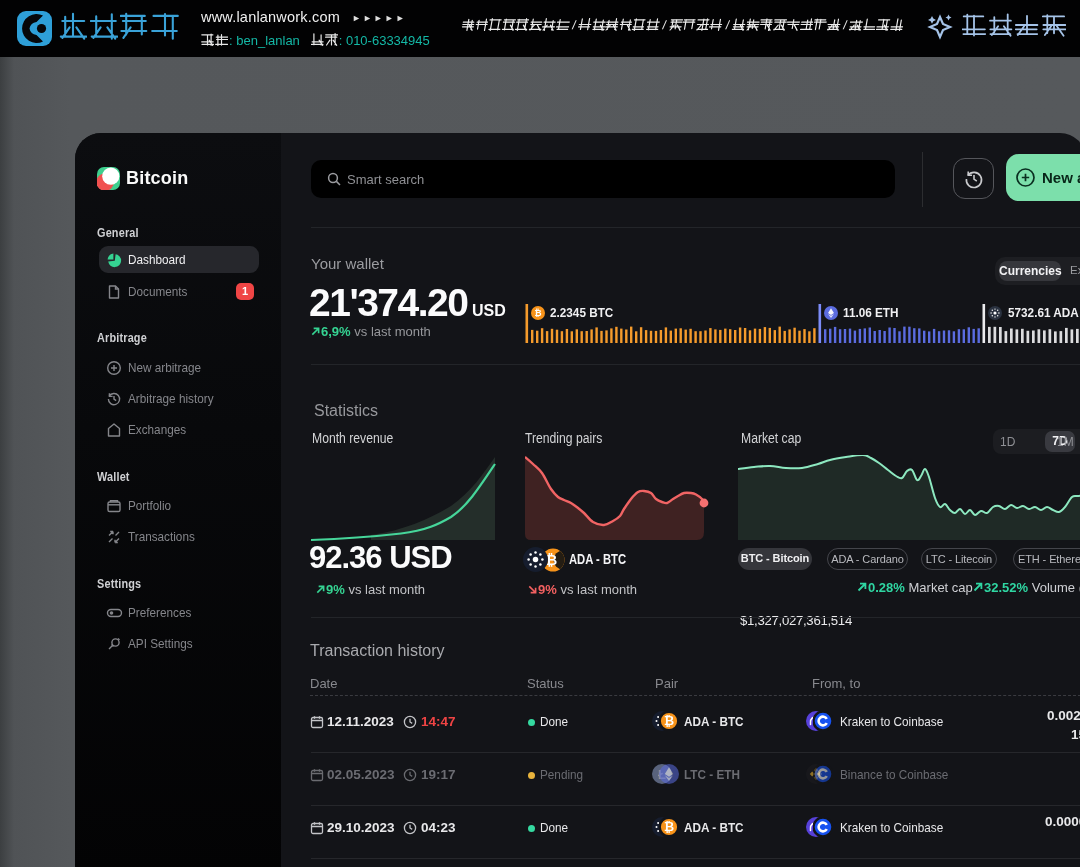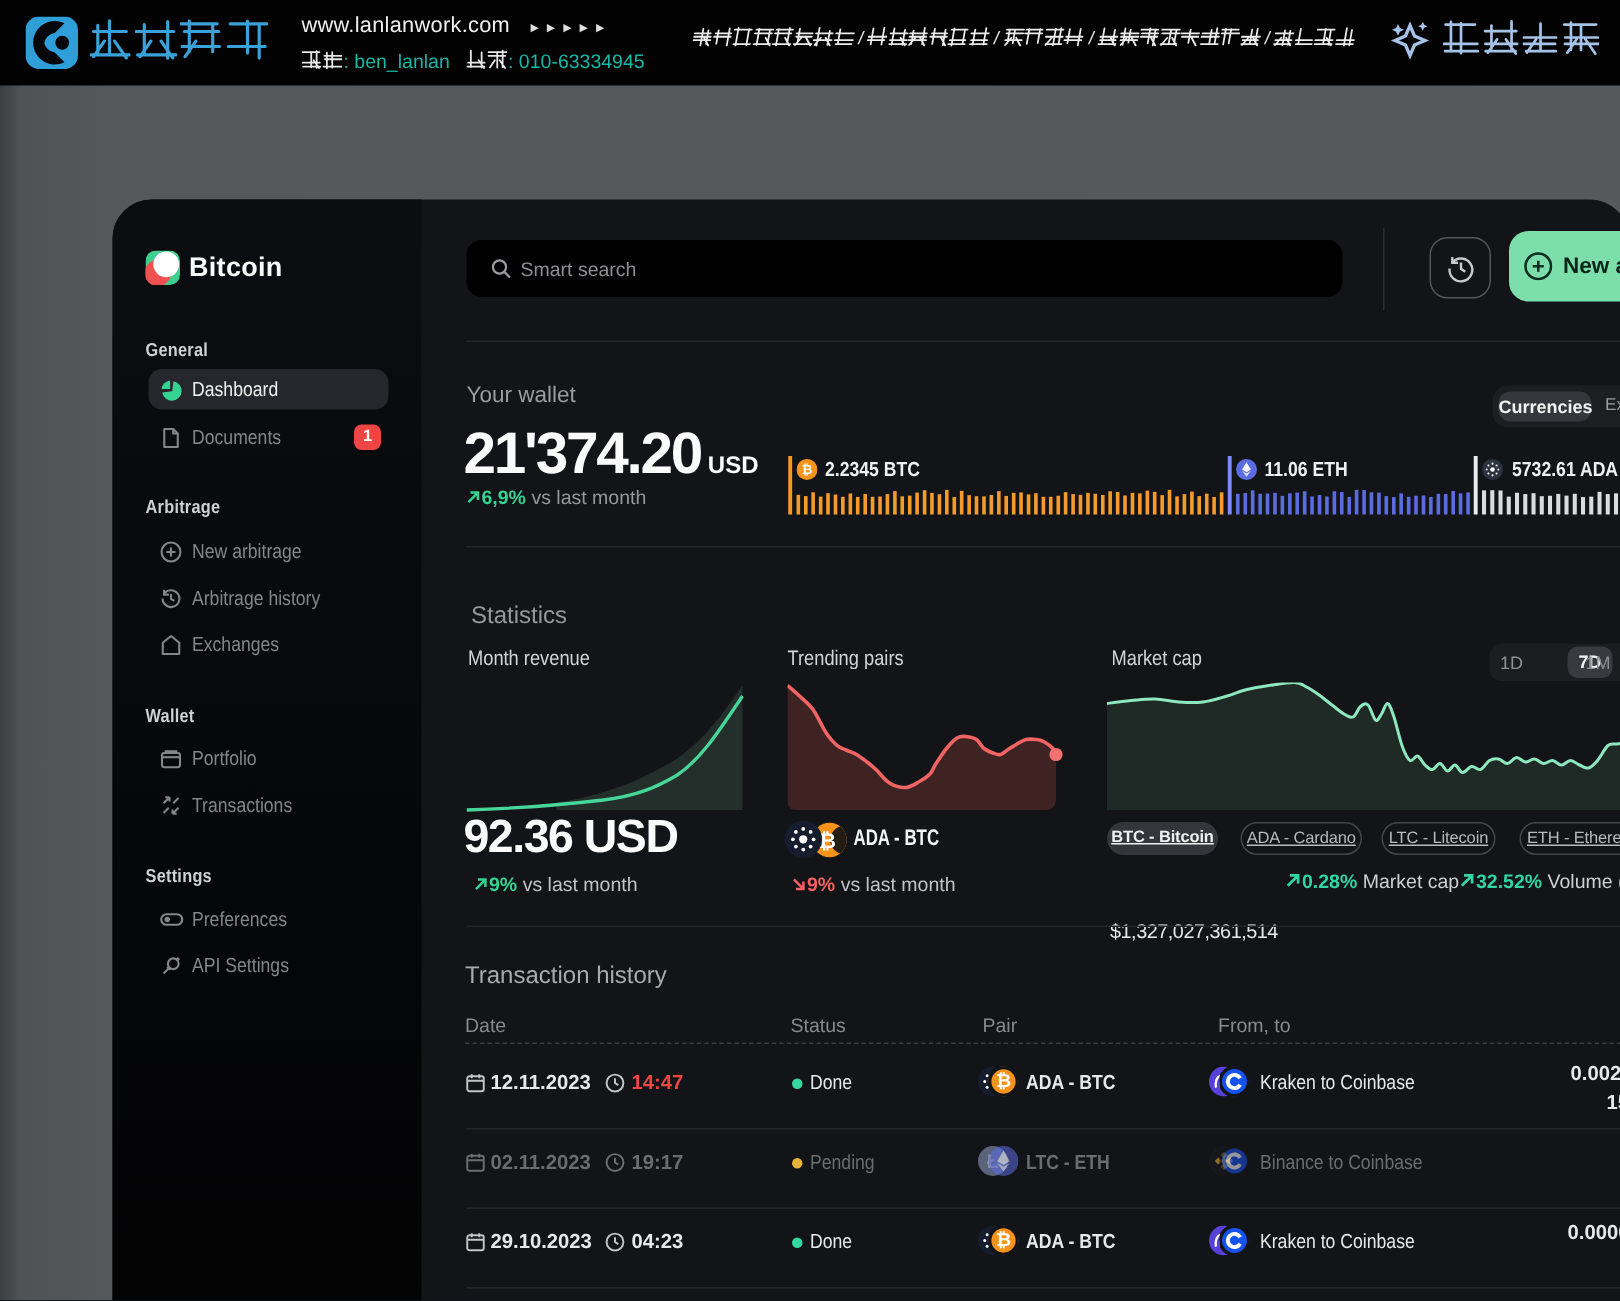--- a/index.html
+++ b/index.html
@@ -14,21 +14,21 @@
 #side { position:absolute; left:75px; top:133px; width:206px; height:740px; border-radius:26px 0 0 0;
   background:linear-gradient(180deg,#0c0d10 0%,#08090b 40%,#030304 100%); }
 .slabel { position:absolute; white-space:nowrap; font-size:12.5px; font-weight:bold; color:#cfd0d3; letter-spacing:.2px; }
 .sitem { position:absolute; white-space:nowrap; font-size:13.5px; color:#85868b; }
 .sico { width:16px; height:16px; }
 .sep { position:absolute; height:1px; background:#232529; }
 .hgray { color:#9b9ca0; font-size:15px; }
 .glabel { font-size:14px; color:#d3d4d6; }
 .green { color:#35d392; font-weight:bold; }
 .vslm { color:#97989c; }
-.chip { position:absolute; white-space:nowrap; height:22px; border-radius:11px; font-size:11px; letter-spacing:-.1px; line-height:21px; text-align:center; overflow:hidden;text-decoration:underline; }
+.chip { position:absolute; white-space:nowrap; height:22px; border-radius:11px; font-size:11px; letter-spacing:-.1px; line-height:21px; text-align:center; overflow:hidden; }
 .trow { font-size:13.5px; color:#e6e6e8; }
 .cnd { transform:scaleX(.87); transform-origin:0 50%; }
 </style></head><body>
 <div id="app">
 <div id="hdr">
   <svg class="abs" style="left:17px;top:11px" width="35" height="35" viewBox="0 0 35 35">
     <rect x="0" y="0" width="35" height="35" rx="9" fill="#2e9fd8"></rect>
     <path d="M26 4.5 A 14.5 14.5 0 1 0 26 30.5 L 19.5 24 A 8 8 0 0 1 12.5 17.5 A 8 8 0 0 1 19.5 11 Z" fill="#06070a"></path>
     <circle cx="20.5" cy="17.5" r="5.2" fill="#2e9fd8"></circle>
     <circle cx="24.5" cy="17.5" r="4.6" fill="#06070a"></circle>
@@ -480,21 +480,21 @@
         <circle cx="10" cy="10" r="9.5" fill="none" stroke="#131418" stroke-width="2.4"></circle>
 <path d="M13.8 12.2 a4.4 4.4 0 1 1 0-4.4" fill="none" stroke="#fff" stroke-width="2.6"></path>
       </svg>
       <div class="abs trow cnd" style="left:840px;top:714px;color:#e8e8ea">Kraken to Coinbase</div>
       <div class="abs trow" style="left:1047px;top:708px;font-weight:bold;color:#e8e8ea">0.0023 BTC</div>
       <div class="abs trow" style="left:1071px;top:727px;font-weight:bold;color:#e8e8ea">15.75 ADA</div>
   <div class="abs" style="left:310px;top:768px"><svg width="14" height="14" viewBox="0 0 14 14">
           <rect x="1.5" y="2.5" width="11" height="10" rx="1.5" fill="none" stroke="#6b6c71" stroke-width="1.3"></rect>
           <path d="M1.5 5.5 h11 M4.5 1.2 v2.6 M9.5 1.2 v2.6" stroke="#6b6c71" stroke-width="1.3"></path>
         </svg></div>
-  <div class="abs trow" style="left:327px;top:767px;font-weight:bold;color:#6b6c72">02.11.2023</div>
+  <div class="abs trow" style="left:327px;top:767px;font-weight:bold;color:#6b6c72">02.05.2023</div>
   <div class="abs" style="left:403px;top:768px"><svg width="14" height="14" viewBox="0 0 14 14">
           <circle cx="7" cy="7" r="5.6" fill="none" stroke="#6b6c71" stroke-width="1.3"></circle>
           <path d="M7 3.8 V7 l2.2 1.4" fill="none" stroke="#6b6c71" stroke-width="1.3"></path>
         </svg></div>
   <div class="abs trow" style="left:421px;top:767px;font-weight:bold;color:#6b6c72">19:17</div>
   <div class="abs" style="left:528px;top:772px;width:7px;height:7px;border-radius:50%;background:#e8b33c"></div>
   <div class="abs trow cnd" style="left:540px;top:767px;color:#6b6c72">Pending</div>
       <svg class="abs" style="left:652px;top:764px;opacity:0.55" width="20" height="20" viewBox="0 0 20 20">
 <circle cx="10" cy="10" r="10" fill="#93a5cf"></circle>
 <text x="10" y="14.6" text-anchor="middle" font-family="Liberation Sans" font-size="13" font-weight="bold" fill="#fff">Ł</text>

